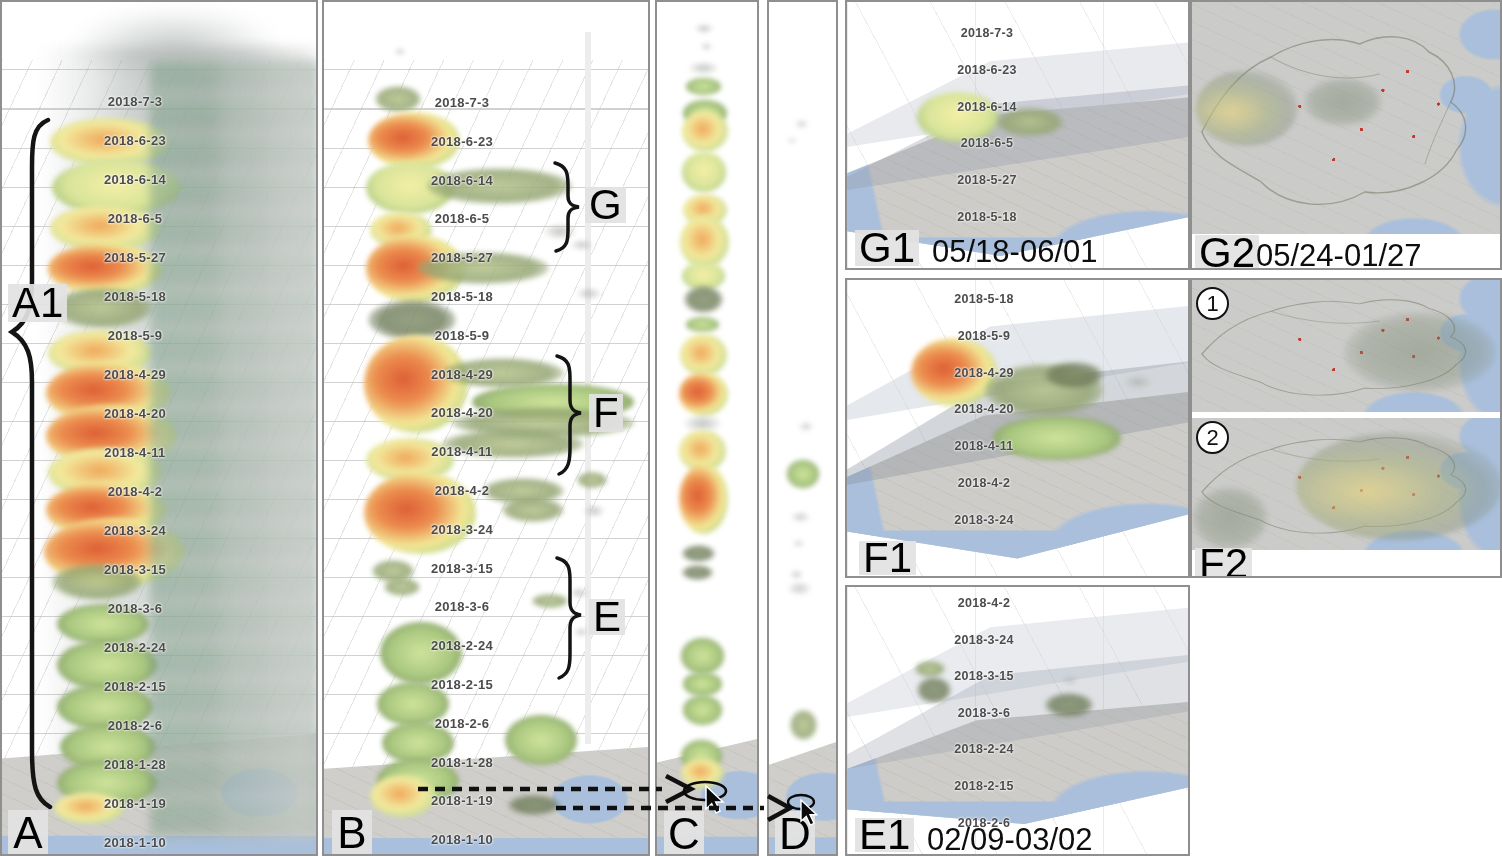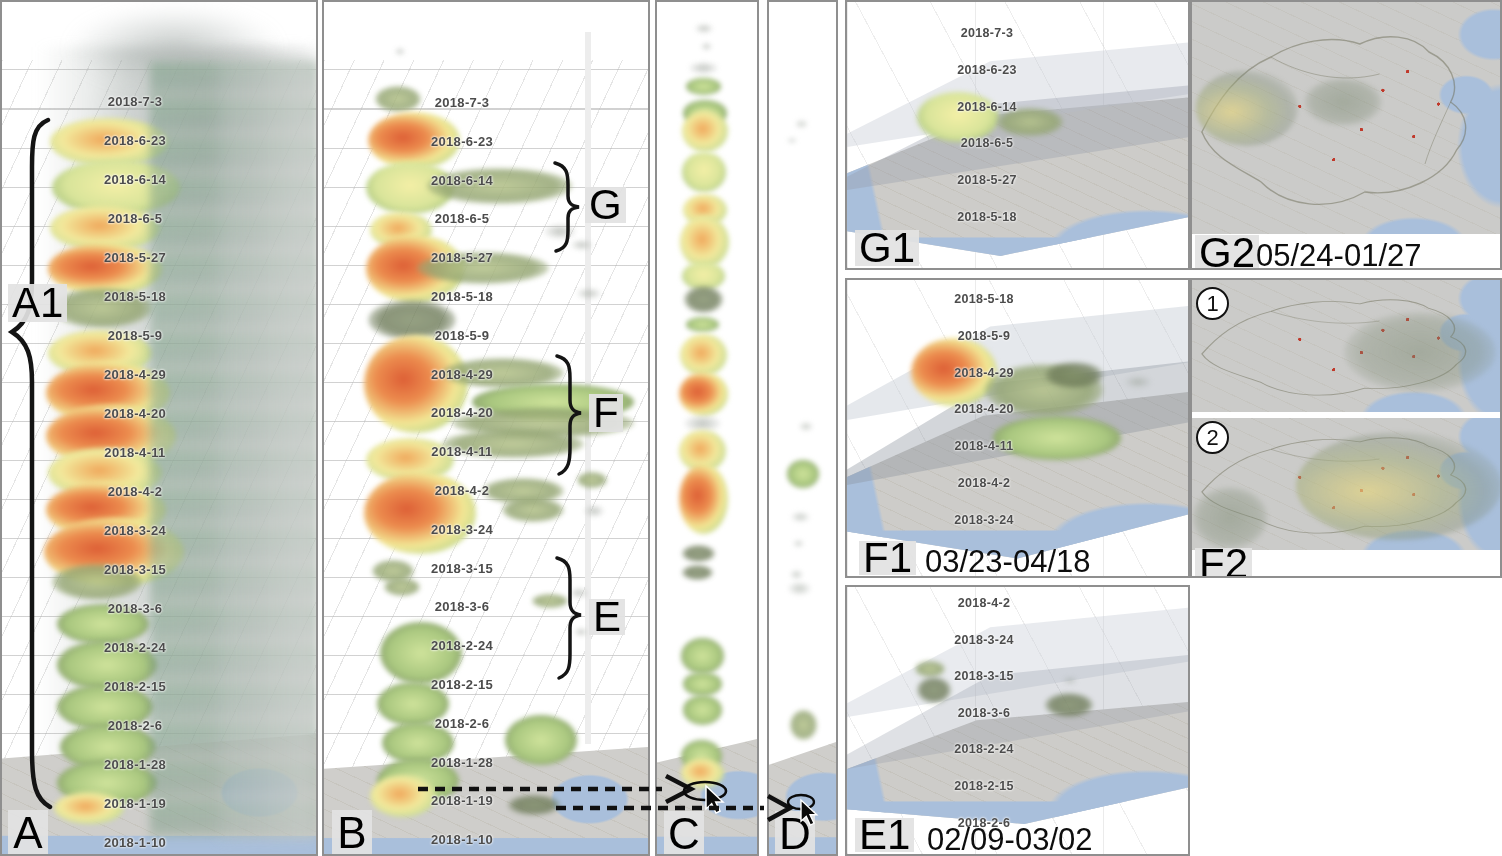--- a/index.html
+++ b/index.html
@@ -286,20 +286,21 @@
       </div>
     <div class="dates small">
         <span class="date-label" style="left: 140px; top: 31px;">2018-7-3</span>
         <span class="date-label" style="left: 140px; top: 67.8px;">2018-6-23</span>
         <span class="date-label" style="left: 140px; top: 104.6px;">2018-6-14</span>
         <span class="date-label" style="left: 140px; top: 141.4px;">2018-6-5</span>
         <span class="date-label" style="left: 140px; top: 178.2px;">2018-5-27</span>
         <span class="date-label" style="left: 140px; top: 215px;">2018-5-18</span>
       </div>
     <div class="tag big-letter" style="left:8px;top:228px;height:36px;line-height:36px;">G1</div>
+    <div class="range-text" style="left:85px;top:232px;">05/18-06/01</div>
   </div>
 
   <div class="panel" style="left:1190px;top:0;width:312px;height:270px;">
     <div class="map-flat" style="top:0;height:232px;">
       <svg class="borders" viewBox="0 0 312 232" preserveAspectRatio="none">
         <path d="M10,130 C25,100 45,70 80,55 C105,40 140,32 170,42 C195,30 225,33 240,50 C262,60 272,82 262,100 C280,112 282,132 268,148 C255,175 215,195 175,190 C140,210 95,205 70,180 C45,165 20,155 10,130 Z" fill="none" stroke="rgba(110,110,88,.5)" stroke-width="1.4"></path>
         <path d="M80,55 C110,72 150,82 190,72" fill="none" stroke="rgba(110,110,88,.4)" stroke-width="1"></path>
         <path d="M262,100 C252,122 242,142 236,162" fill="none" stroke="rgba(110,110,88,.4)" stroke-width="1"></path>
       </svg>
     </div>
@@ -327,21 +328,20 @@
     <div class="dates small">
         <span class="date-label" style="left: 137px; top: 19px;">2018-5-18</span>
         <span class="date-label" style="left: 137px; top: 55.8px;">2018-5-9</span>
         <span class="date-label" style="left: 137px; top: 92.6px;">2018-4-29</span>
         <span class="date-label" style="left: 137px; top: 129.4px;">2018-4-20</span>
         <span class="date-label" style="left: 137px; top: 166.2px;">2018-4-11</span>
         <span class="date-label" style="left: 137px; top: 203px;">2018-4-2</span>
         <span class="date-label" style="left: 137px; top: 239.8px;">2018-3-24</span>
       </div>
     <div class="tag big-letter" style="left:12px;top:261px;height:34px;line-height:34px;">F1</div>
-    <div class="range-text" style="left:78px;top:264px;">03/23-04/18</div>
   </div>
 
   <div class="panel" style="left:1190px;top:278px;width:312px;height:300px;">
     <div class="map-flat" style="top:0;height:132px;">
       <svg class="borders" viewBox="0 0 312 232" preserveAspectRatio="none">
         <path d="M10,130 C25,100 45,70 80,55 C105,40 140,32 170,42 C195,30 225,33 240,50 C262,60 272,82 262,100 C280,112 282,132 268,148 C255,175 215,195 175,190 C140,210 95,205 70,180 C45,165 20,155 10,130 Z" fill="none" stroke="rgba(110,110,88,.5)" stroke-width="1.4"></path>
         <path d="M80,55 C110,72 150,82 190,72" fill="none" stroke="rgba(110,110,88,.4)" stroke-width="1"></path>
       </svg>
     </div>
     <div class="divider" style="top:132px;height:6px;"></div>

